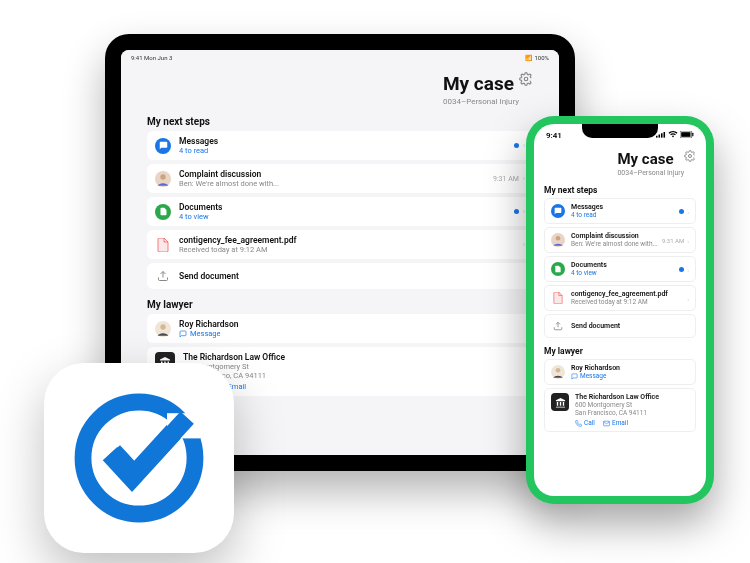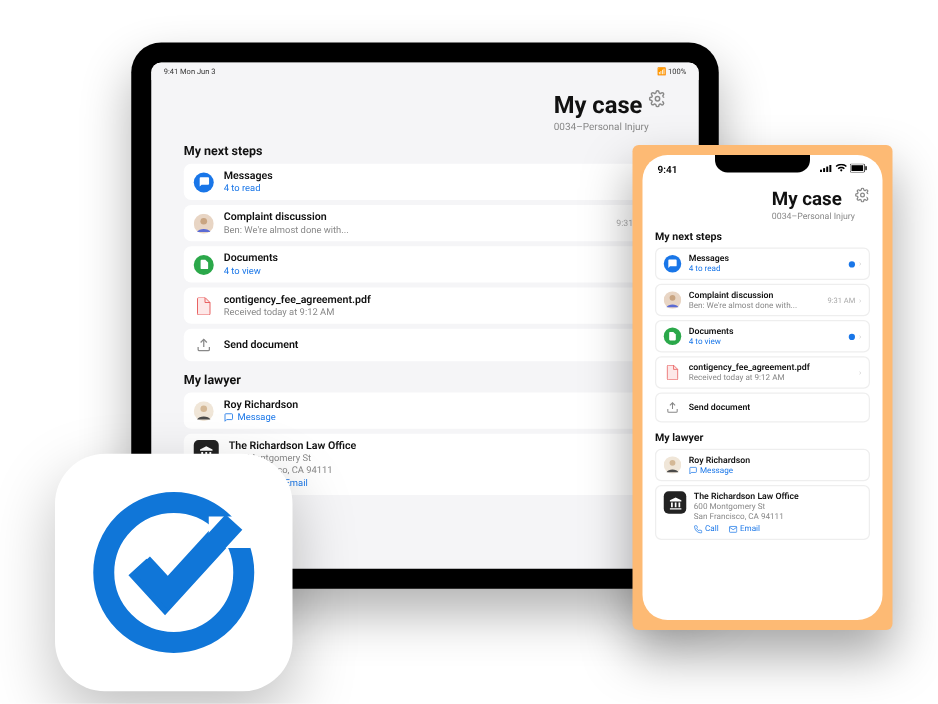--- a/index.html
+++ b/index.html
@@ -33,23 +33,23 @@
   .tablet-content {
     flex: 1;
     padding: 8px 26px 0 26px;
     overflow: hidden;
   }
 
   
   .phone-frame {
     position: absolute;
     right: 36px; top: 116px;
-    width: 208px; height: 388px;
-    background: #fdba74;
-    border-radius: 5px;
+    width: 188px; height: 388px;
+    background: #22c55e;
+    border-radius: 28px;
     padding: 8px;
     box-shadow: 0 20px 40px rgba(0,0,0,0.35);
   }
   .phone-screen {
     width: 100%; height: 100%;
     background: #fff;
     border-radius: 20px;
     overflow: hidden;
     display: flex; flex-direction: column;
     position: relative;

